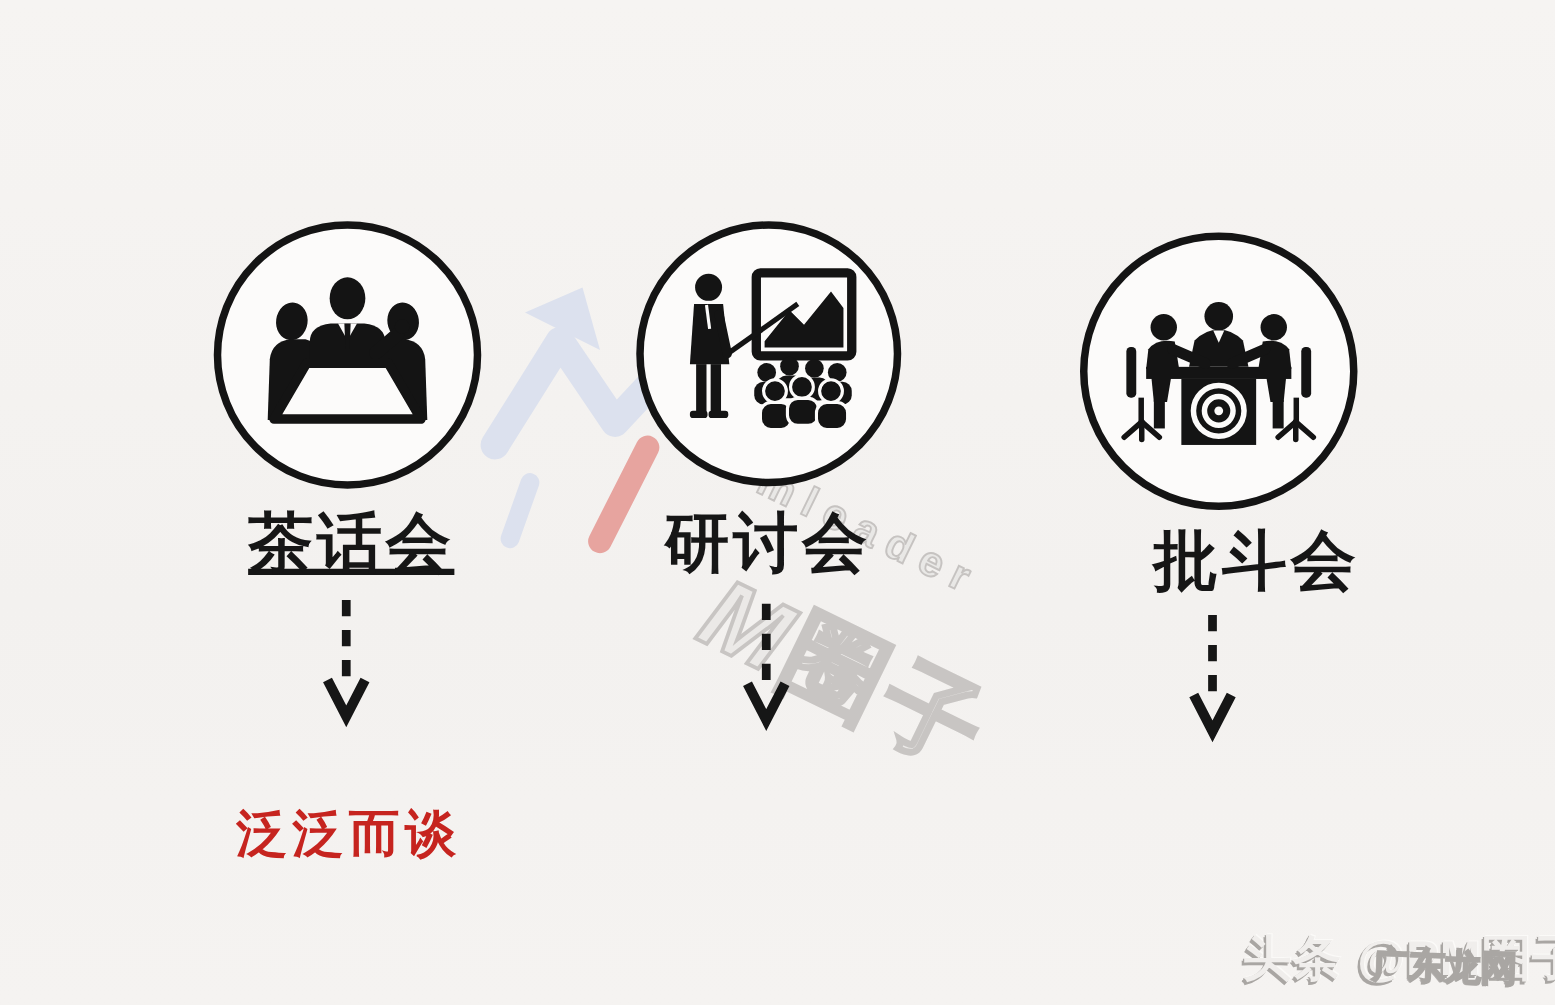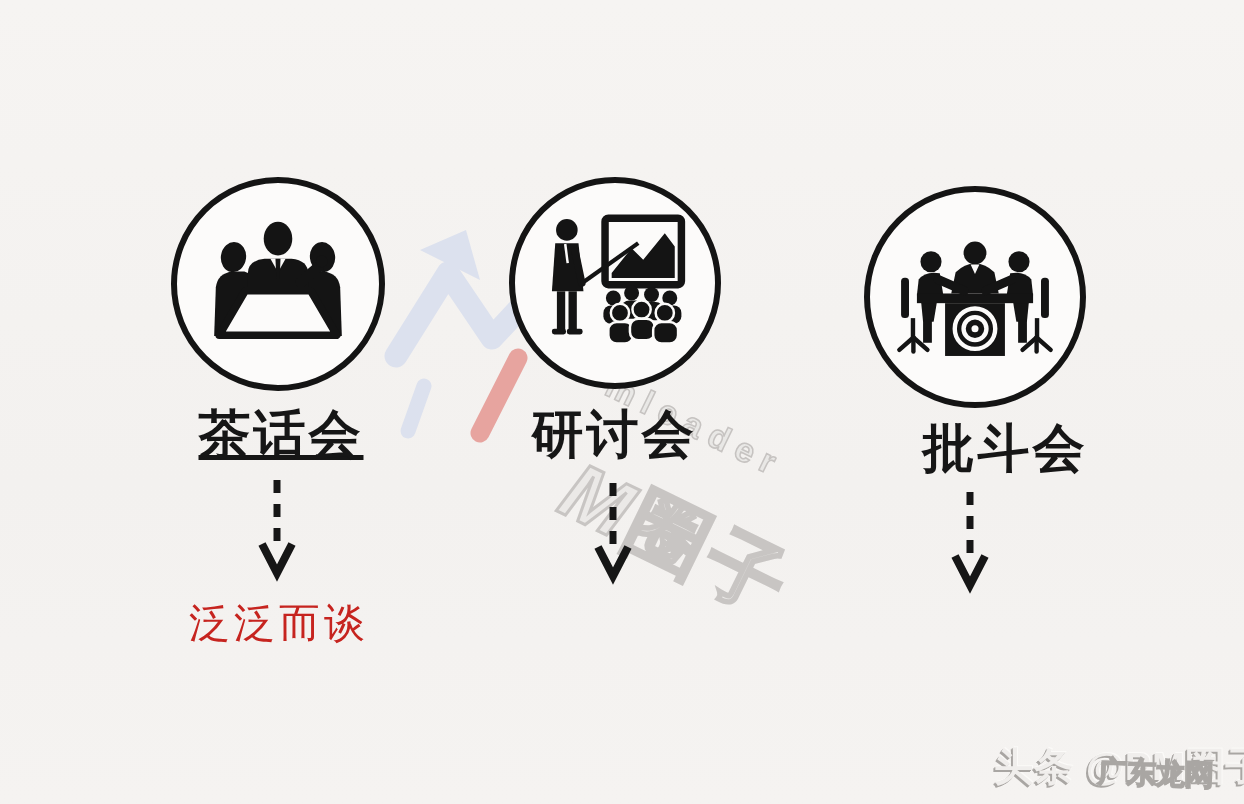--- a/index.html
+++ b/index.html
@@ -49,22 +49,22 @@
   .label {
     position: absolute; z-index: 2;
     transform: translateX(-50%);
     font-size: 52px; font-weight: 700; letter-spacing: 3px;
     color: #161616; white-space: nowrap;
   }
   .arrow { position: absolute; z-index: 2; transform: translateX(-50%); }
   .result {
     position: absolute; z-index: 2;
     transform: translateX(-50%);
-    font-size: 41px; font-weight: 400; letter-spacing: 4px;
-    color: #c6241f; white-space: nowrap;
+    font-size: 41px; font-weight: 700; letter-spacing: 4px;
+    color: #c6241f; white-space: nowrap; margin-top: 44px;
   }
 
   
   .c1-circle { left: 171px; top: 177px; width: 214px; height: 214px; }
   .c1-label  { left: 281px; top: 400px; text-decoration: underline; }
   .c1-arrow  { left: 277px; top: 476px; }
   .c1-result { left: 279px; top: 596px; }
 
   .c2-circle { left: 509px; top: 177px; width: 212px; height: 212px; }
   .c2-label  { left: 614px; top: 400px; }

